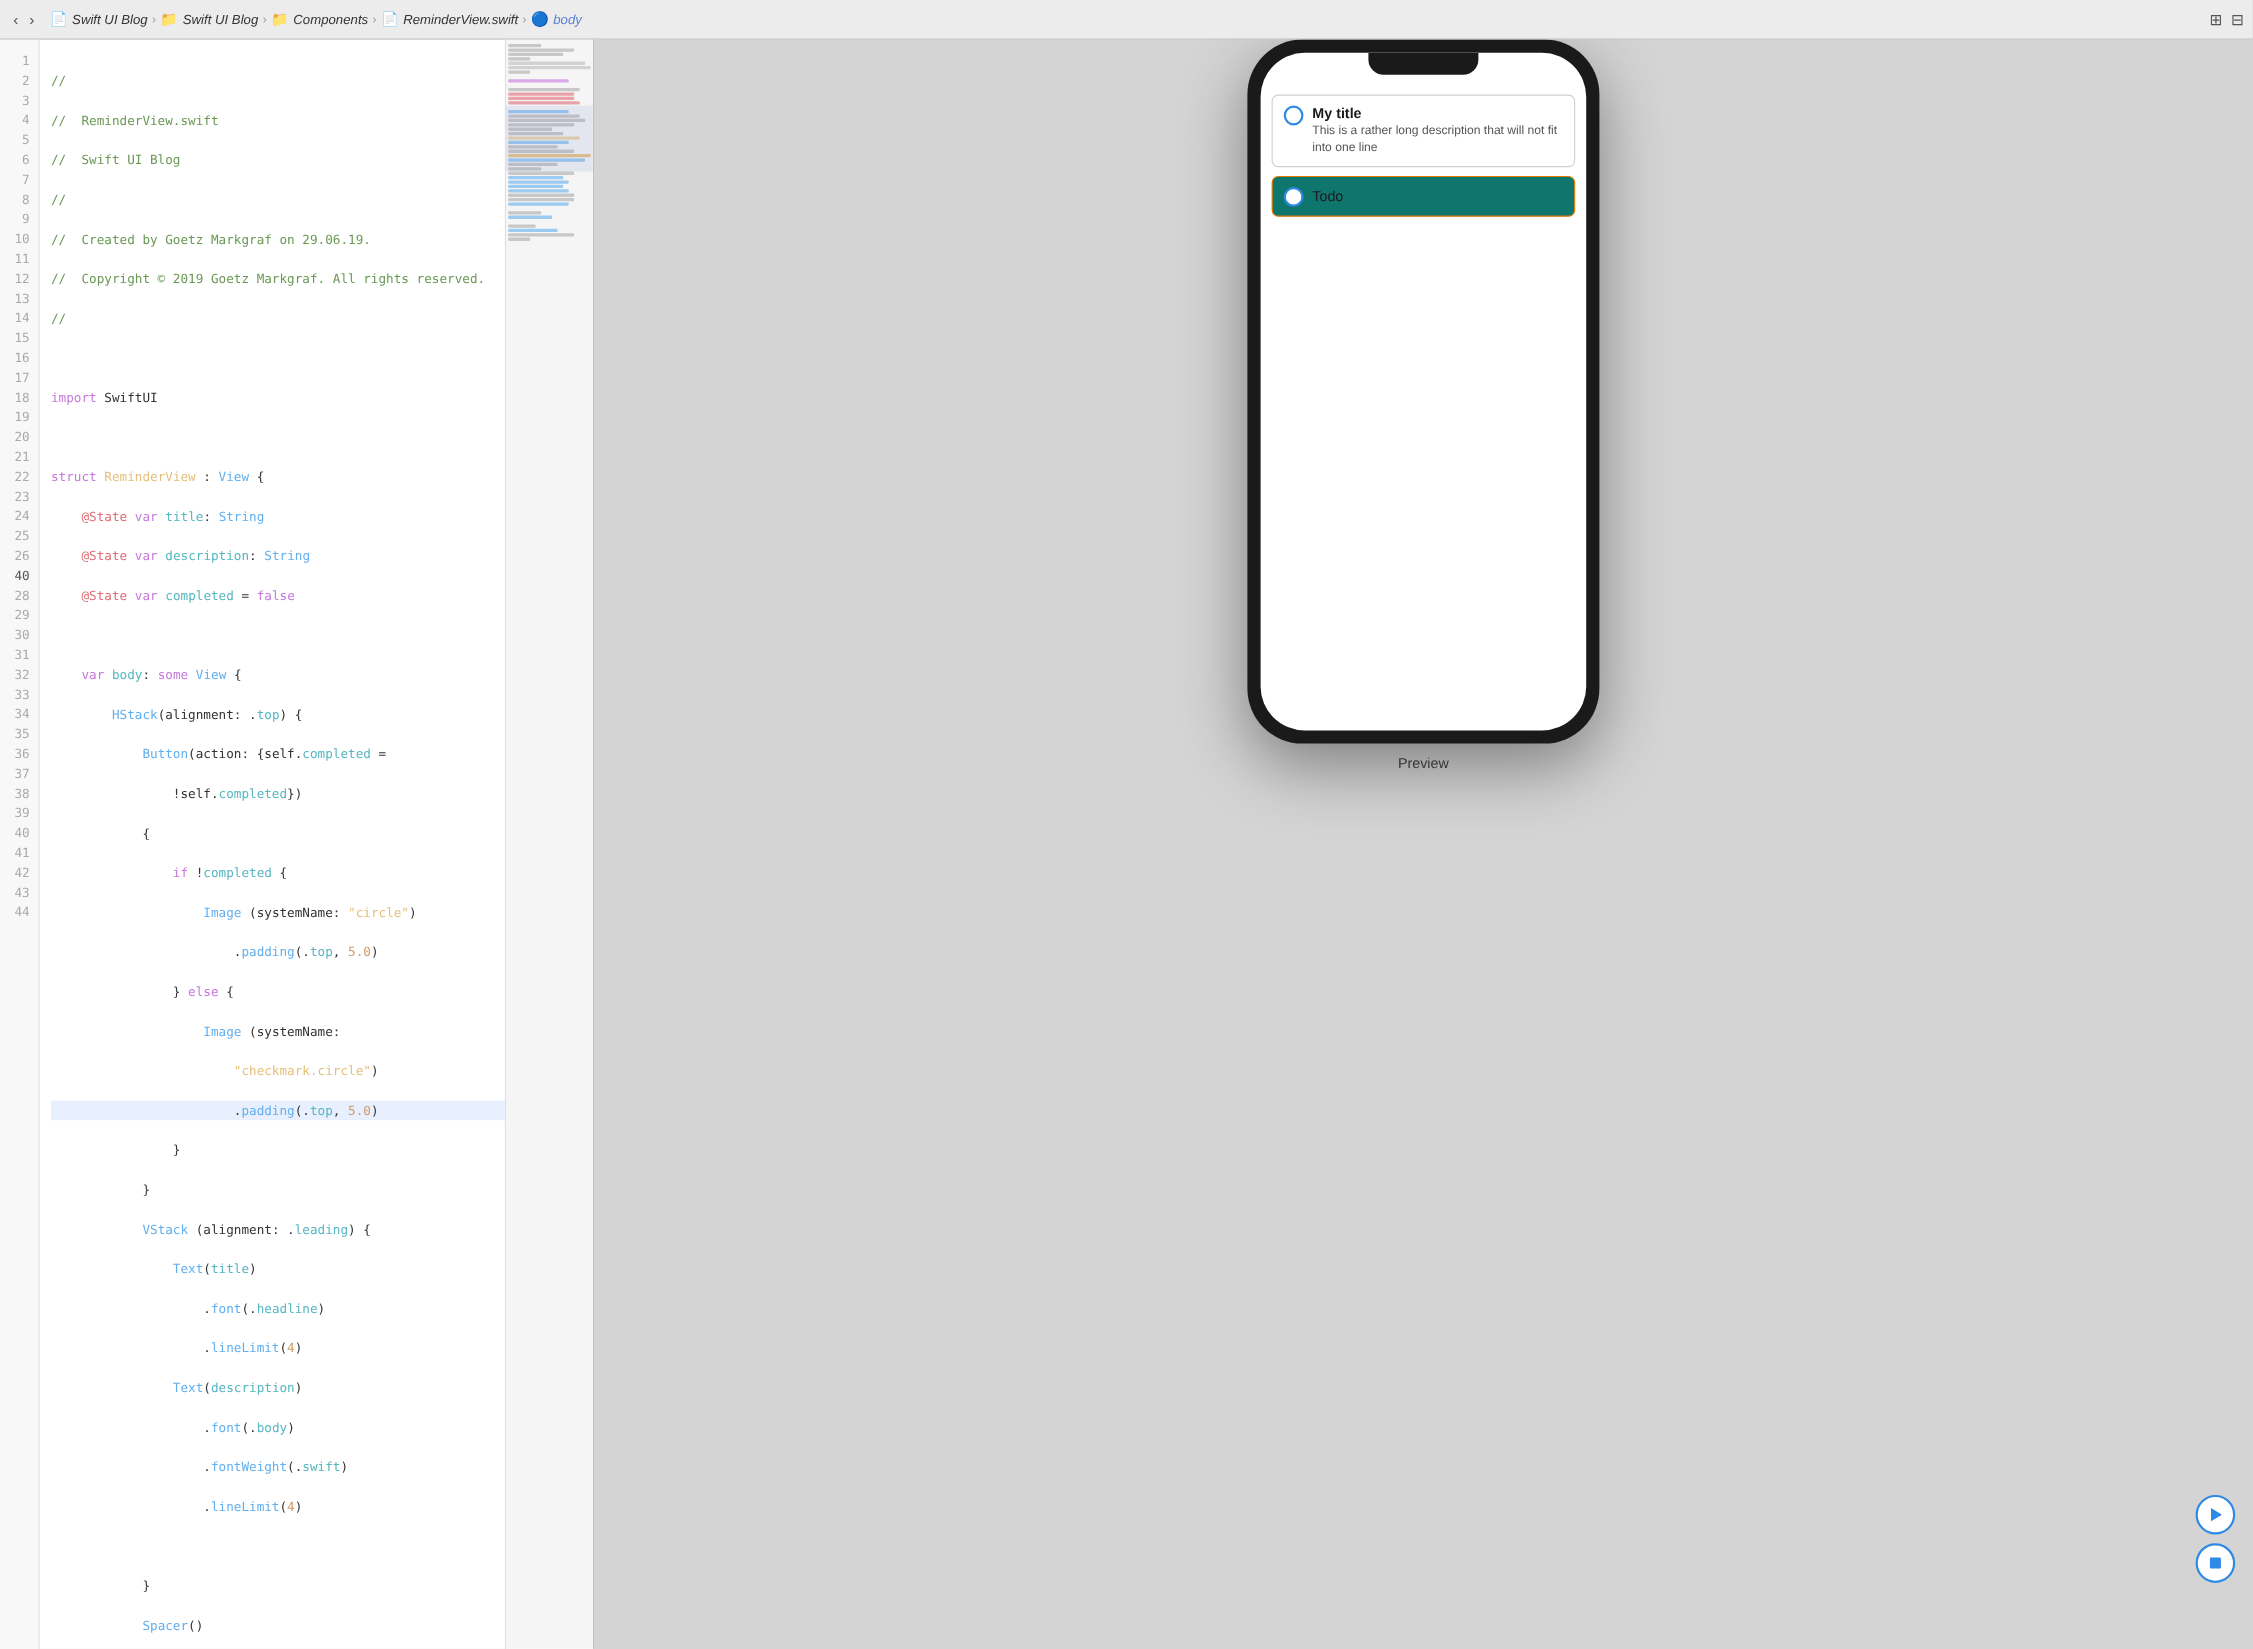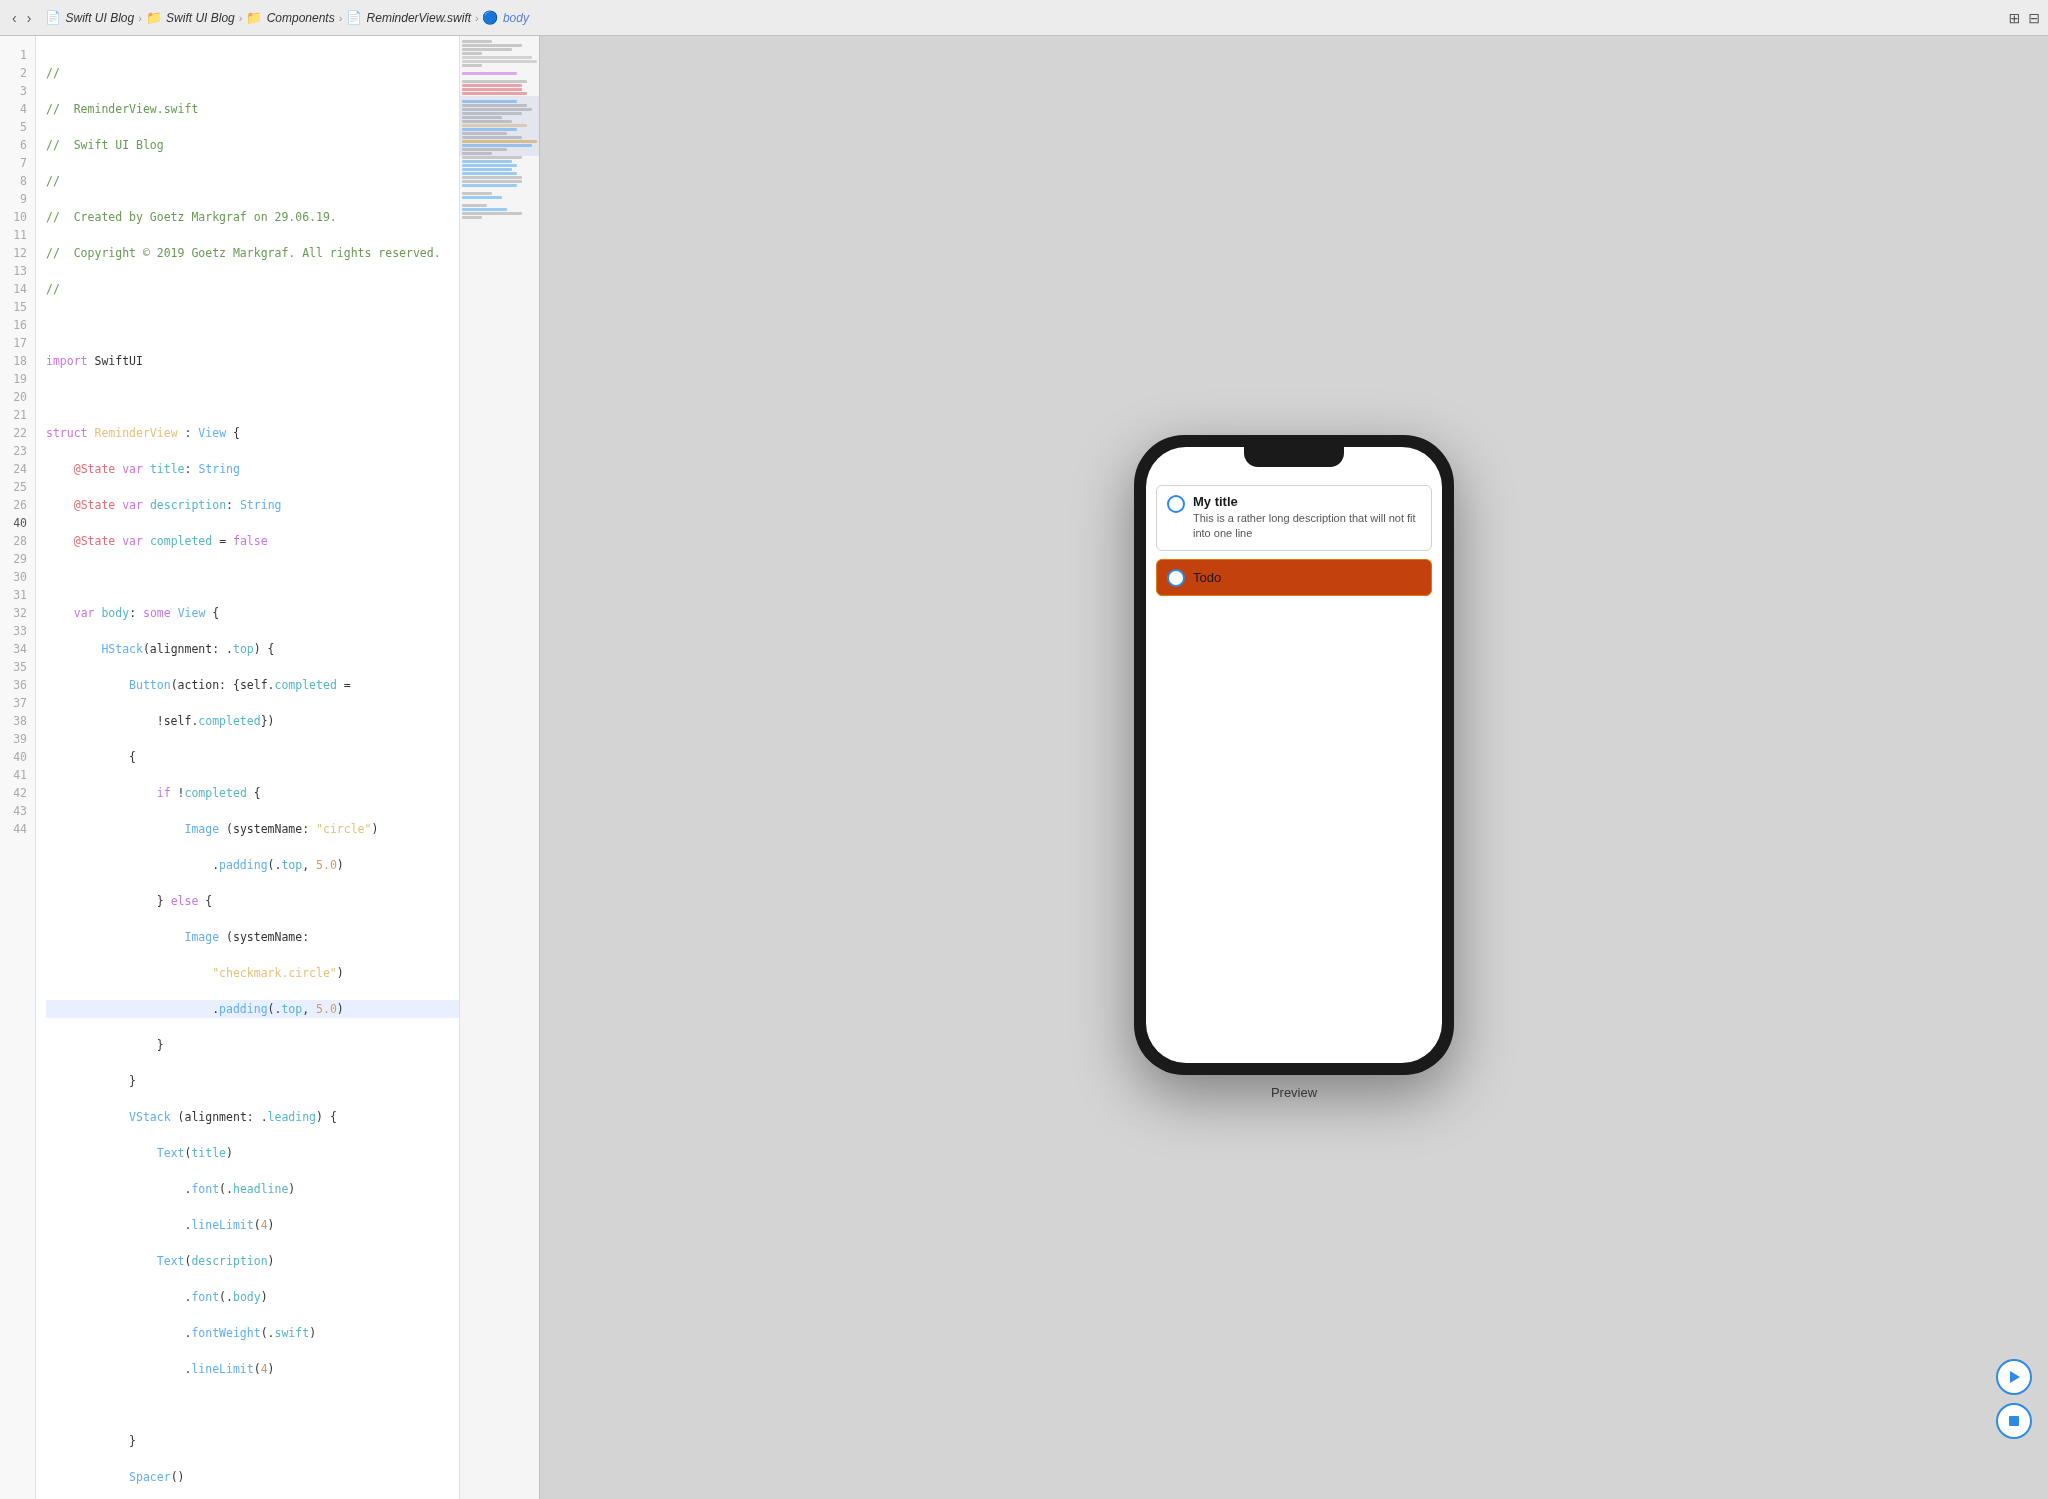--- a/index.html
+++ b/index.html
@@ -165,21 +165,20 @@
       top: 60px;
     }
 
     
     .preview-area {
       flex: 1;
       background: #d4d4d4;
       display: flex;
       flex-direction: column;
       align-items: center;
-      justify-content: center;
       position: relative;
     }
 
     
     .phone-frame {
       width: 320px;
       height: 640px;
       background: #1a1a1a;
       border-radius: 50px;
       padding: 12px;
@@ -249,21 +248,21 @@
     }
 
     .reminder-item-2 {
       border: 1.5px solid #e07a00;
       border-radius: 6px;
       margin: 4px 10px;
       padding: 8px 10px;
       display: flex;
       align-items: center;
       gap: 8px;
-      background: #c2410c;
+      background: #0f766e;
     }
     .reminder-title-2 {
       font-size: 13px;
       font-weight: 400;
       color: #1a1a1a;
     }
 
     
     .preview-label {
       margin-top: 10px;

